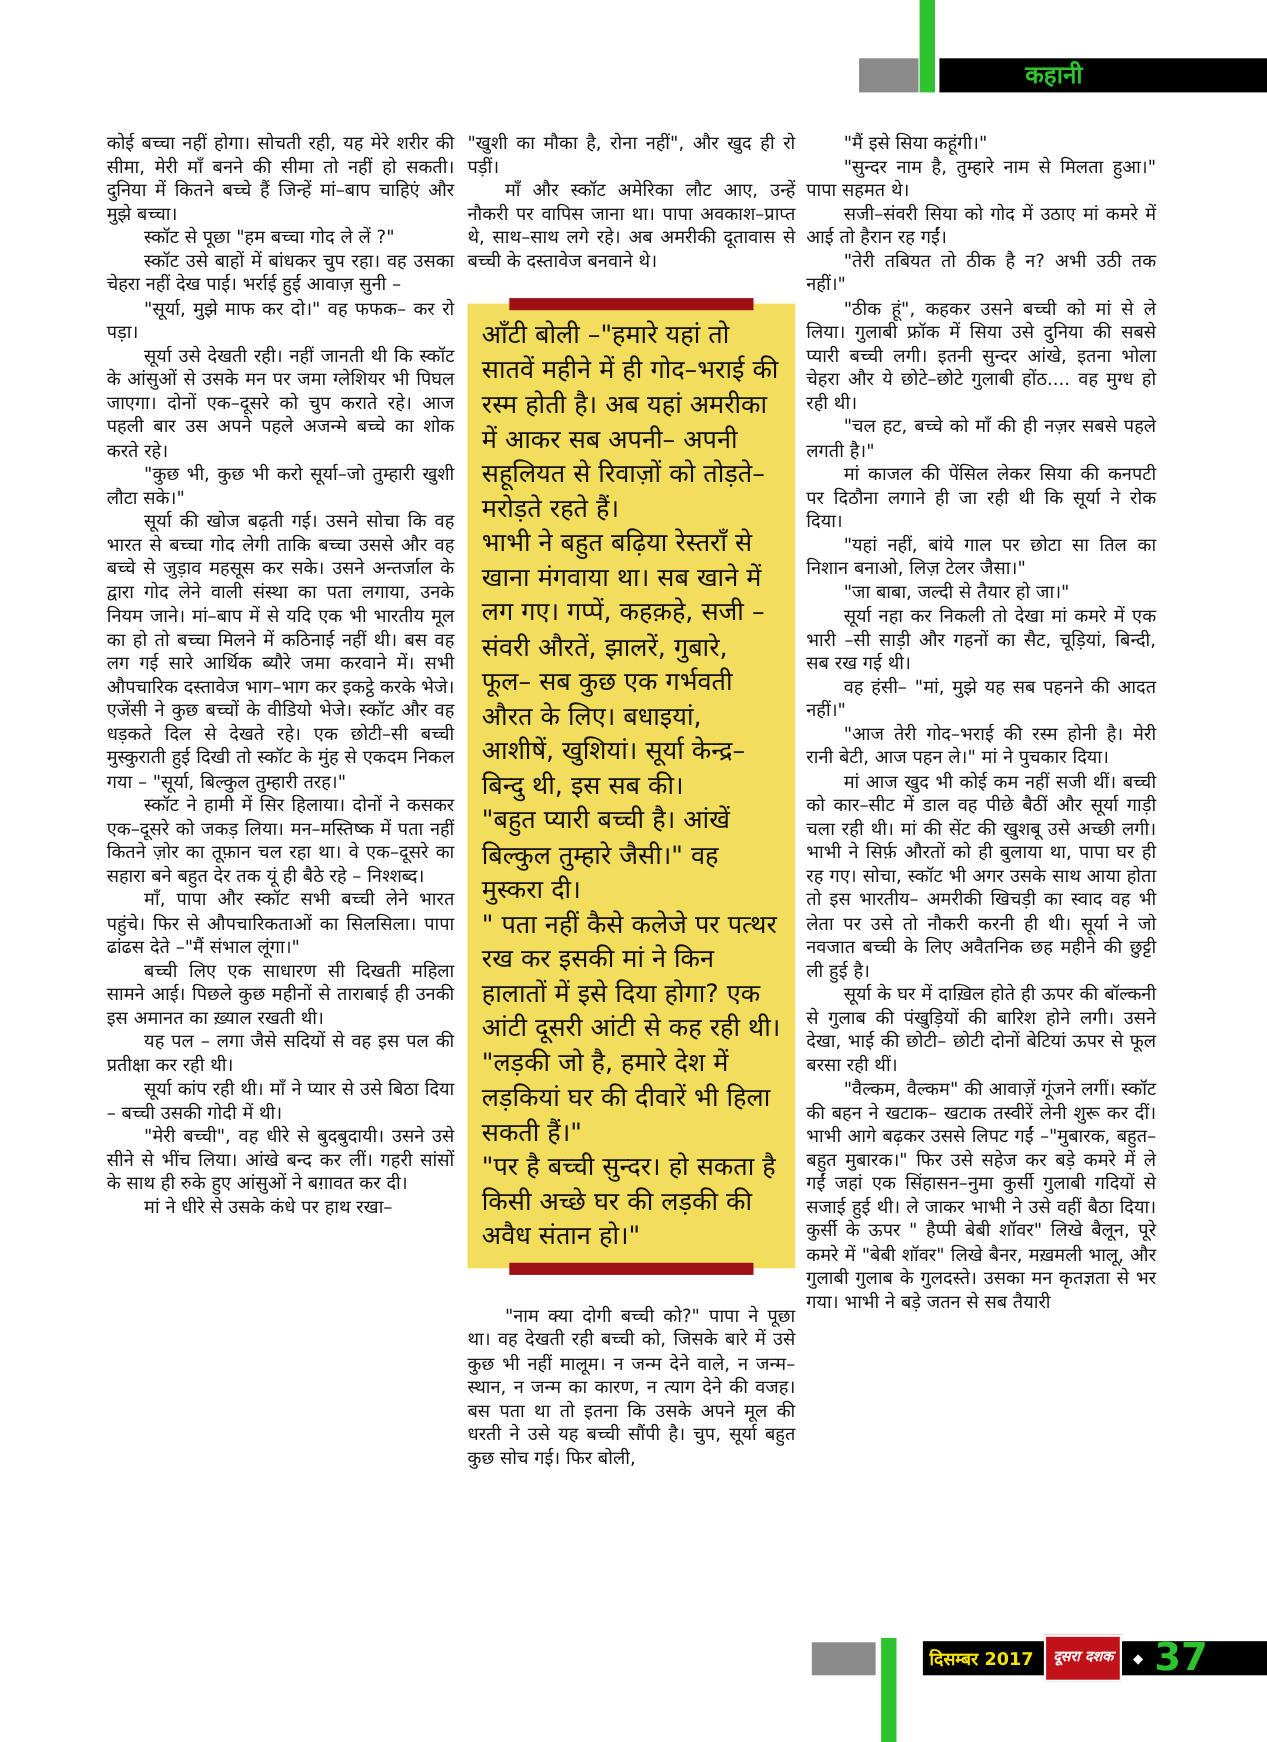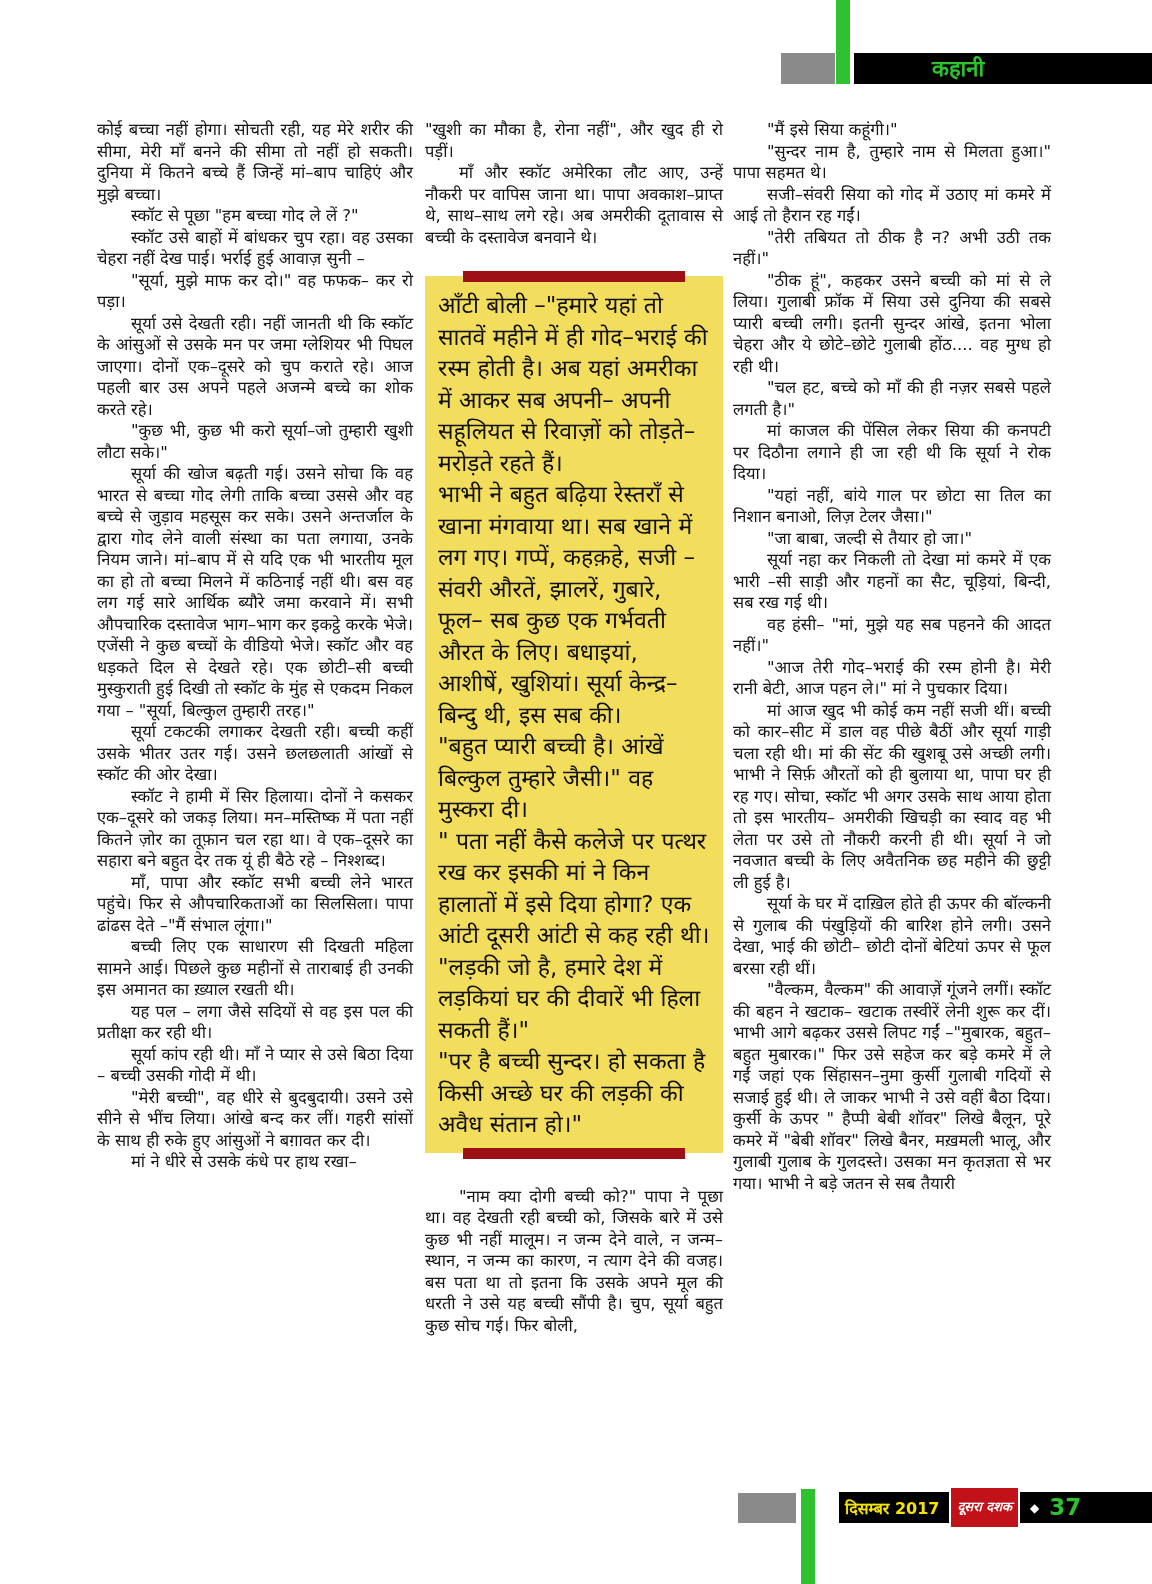--- a/index.html
+++ b/index.html
@@ -37,21 +37,21 @@
 
   
   .footer-gray-box{position:absolute;left:738px;top:1493px;width:58px;height:30px;background:#8a8a8a;}
   .footer-green-bar{position:absolute;left:801px;top:1489px;width:14px;height:95px;background:#2ec22e;}
   .footer-bar{position:absolute;left:818px;top:1492px;width:334px;height:31px;background:#000000;
               display:flex;align-items:center;gap:10px;margin-left:21px;}
   .footer-date{color:#f5e400;font-size:16px;font-weight:bold;margin-left:6px;white-space:nowrap;}
   .footer-logo{background:#c1121a;color:#ffffff;border:2px solid #ffffff;font-size:13px;font-weight:bold;
                font-style:italic;padding:11px 6px;line-height:1.3;white-space:nowrap;}
   .footer-diamond{color:#ffffff;font-size:12px;}
-  .footer-page{color:#2ec22e;font-size:23px;font-weight:bold;line-height:1;}
+  .footer-page{color:#2ec22e;font-size:35px;font-weight:bold;line-height:1;}
 </style>
 </head>
 <body>
 
 <div class="page">
 
   <div class="top-green-bar"></div>
   <div class="top-gray-box"></div>
   <div class="header-bar">
     <span class="header-label">कहानी</span>
@@ -59,21 +59,20 @@
 
   <div class="col col1 body-text">
 
   <p>कोई बच्चा नहीं होगा। सोचती रही, यह मेरे शरीर की सीमा, मेरी माँ बनने की सीमा तो नहीं हो सकती। दुनिया में कितने बच्चे हैं जिन्हें मां–बाप चाहिएं और मुझे बच्चा।</p>
       <p class="indent">स्कॉट से पूछा  "हम बच्चा गोद ले लें ?"</p>
       <p class="indent">स्कॉट उसे बाहों में बांधकर चुप रहा। वह उसका चेहरा नहीं देख पाई। भर्राई हुई आवाज़ सुनी –</p>
       <p class="indent">"सूर्या, मुझे माफ कर दो।" वह फफक– कर रो पड़ा।</p>
       <p class="indent">सूर्या उसे देखती रही। नहीं जानती थी कि स्कॉट के आंसुओं से उसके मन पर जमा ग्लेशियर भी पिघल जाएगा। दोनों एक–दूसरे को चुप कराते रहे। आज पहली बार उस अपने पहले अजन्मे बच्चे का शोक करते रहे।</p>
       <p class="indent">"कुछ भी, कुछ भी करो सूर्या–जो तुम्हारी खुशी लौटा सके।"</p>
       <p class="indent">सूर्या की खोज बढ़ती गई। उसने सोचा कि वह भारत से बच्चा गोद लेगी ताकि बच्चा उससे और वह बच्चे से जुड़ाव महसूस कर सके। उसने अन्तर्जाल के द्वारा गोद लेने वाली संस्था का पता लगाया, उनके नियम जाने। मां–बाप में से यदि एक भी भारतीय मूल का हो तो बच्चा मिलने में कठिनाई नहीं थी।  बस वह लग गई सारे आर्थिक ब्यौरे जमा करवाने में। सभी औपचारिक दस्तावेज भाग–भाग कर इकट्ठे करके भेजे। एजेंसी ने कुछ बच्चों के वीडियो भेजे। स्कॉट और वह धड़कते दिल से देखते रहे। एक छोटी–सी बच्ची मुस्कुराती हुई दिखी तो स्कॉट के मुंह से एकदम निकल गया – "सूर्या, बिल्कुल तुम्हारी तरह।"</p>
-      <p class="indent">सूर्या टकटकी लगाकर देखती रही। बच्ची कहीं उसके भीतर उतर गई। उसने छलछलाती आंखों से स्कॉट की ओर देखा।</p>
       <p class="indent">स्कॉट ने हामी में सिर हिलाया। दोनों ने कसकर एक–दूसरे को जकड़ लिया। मन–मस्तिष्क में पता नहीं कितने ज़ोर का तूफ़ान चल रहा था। वे एक–दूसरे का सहारा बने बहुत देर तक यूं ही बैठे रहे – निश्शब्द।</p>
       <p class="indent">माँ, पापा और स्कॉट सभी बच्ची लेने भारत पहुंचे। फिर से औपचारिकताओं का सिलसिला। पापा ढांढस देते –"मैं संभाल लूंगा।"</p>
       <p class="indent">बच्ची लिए एक साधारण सी दिखती महिला सामने आई। पिछले कुछ महीनों से ताराबाई ही उनकी इस अमानत का ख़्याल रखती थी।</p>
       <p class="indent">यह पल – लगा जैसे सदियों से वह इस पल की प्रतीक्षा कर रही थी।</p>
       <p class="indent">सूर्या कांप रही थी। माँ ने प्यार से उसे बिठा दिया – बच्ची उसकी गोदी में थी।</p>
       <p class="indent">"मेरी बच्ची", वह धीरे से बुदबुदायी। उसने उसे सीने से भींच लिया। आंखे बन्द कर लीं। गहरी सांसों के साथ ही रुके हुए आंसुओं ने बग़ावत कर दी।</p>
       <p class="indent">मां ने धीरे से उसके कंधे पर हाथ रखा–</p>
     </div>
 
   <div class="col col2">

